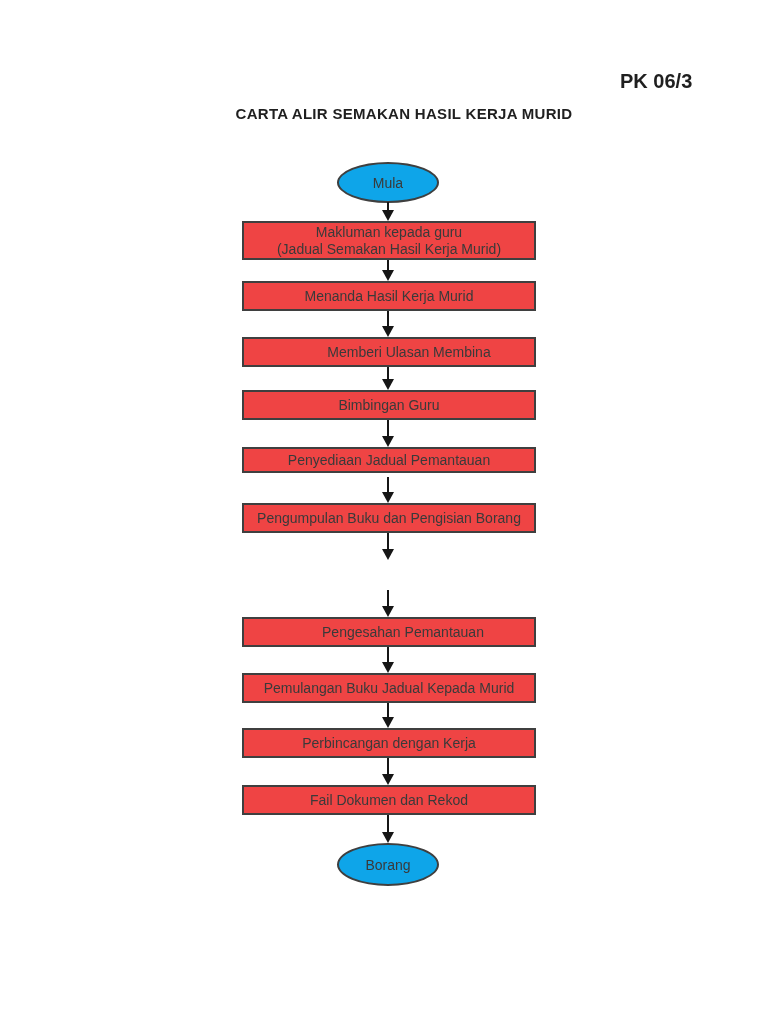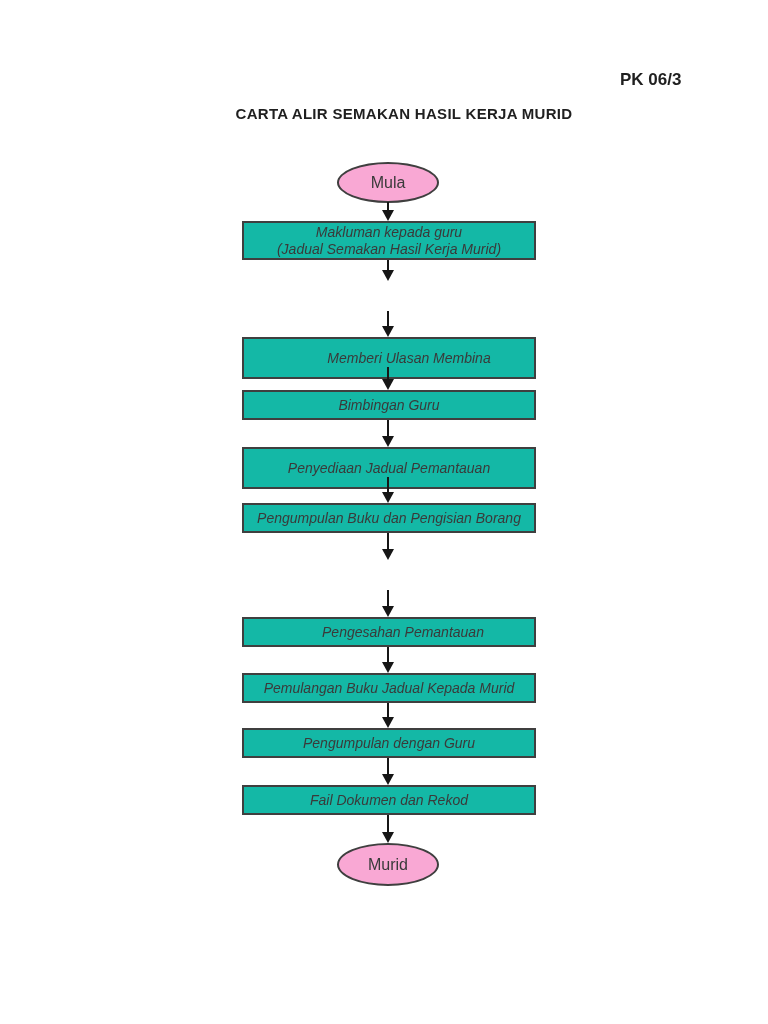--- a/index.html
+++ b/index.html
@@ -9,43 +9,43 @@
     font-family: "Liberation Sans", sans-serif;
     position: relative;
     overflow: hidden;
   }
   .page {
     position: absolute; left: 0; top: 0; width: 768px; height: 1024px;
     background: #ffffff;
   }
   .doccode {
     position: absolute; top: 70px; left: 620px;
-    font-size: 17px; font-weight: bold; color: #1f1f1f;
+    font-size: 20px; font-weight: bold; color: #1f1f1f;
     white-space: nowrap;
   }
   .title {
     position: absolute; top: 105px; left: 20px; width: 768px;
     text-align: center; font-size: 15px; font-weight: bold;
     color: #1f1f1f; letter-spacing: 0.3px; white-space: nowrap;
   }
   .term {
     position: absolute; left: 337px; width: 102px;
     border: 2px solid #3f3f3f; border-radius: 50%;
-    box-sizing: border-box; background: #f9a8d4;
+    box-sizing: border-box; background: #0ea5e9;
     display: flex; align-items: center; justify-content: center;
-    font-size: 16px; color: #3a3a3a;
+    font-size: 14px; color: #3a3a3a;
   }
   .pbox {
     position: absolute; left: 242px; width: 294px;
     border: 2px solid #3f3f3f; box-sizing: border-box;
-    background: #14b8a6;
+    background: #ef4444;
     display: flex; flex-direction: column;
     align-items: center; justify-content: center;
     font-size: 14px; line-height: 17px; color: #3a3a3a;
-    text-align: center; white-space: nowrap; font-style: italic;
+    text-align: center; white-space: nowrap;
   }
   .arrow { position: absolute; left: 381px; width: 14px; }
   .arrow .line {
     position: absolute; left: 6px; top: 0; bottom: 8px;
     width: 2px; background: #161616;
   }
   .arrow .head {
     position: absolute; left: 1px; bottom: 0;
     width: 0; height: 0;
     border-left: 6px solid transparent;
@@ -73,45 +73,48 @@
   <div class="pbox" style="top:221px; height:39px;">
     <span>Makluman kepada guru</span>
     <span>(Jadual Semakan Hasil Kerja Murid)</span>
   </div>
 
   <div class="arrow" style="top:260px; height:21px;">
     <span class="line"></span>
     <span class="head"></span>
   </div>
 
+  <div class="pbox" style="top:281px; height:30px;">
+    <span>Menanda Hasil Kerja Murid</span>
+  </div>
 
   <div class="arrow" style="top:311px; height:26px;">
     <span class="line"></span>
     <span class="head"></span>
   </div>
 
-  <div class="pbox" style="top:337px; height:42px;padding-left:40px;">
+  <div class="pbox" style="top:337px; height:30px;padding-left:40px;">
     <span>Memberi Ulasan Membina</span>
   </div>
 
   <div class="arrow" style="top:367px; height:23px;">
     <span class="line"></span>
     <span class="head"></span>
   </div>
 
   <div class="pbox" style="top:390px; height:30px;">
     <span>Bimbingan Guru</span>
   </div>
 
   <div class="arrow" style="top:420px; height:27px;">
     <span class="line"></span>
     <span class="head"></span>
   </div>
 
-  <div class="pbox" style="top:447px; height:42px;">
+  <div class="pbox" style="top:447px; height:26px;">
     <span>Penyediaan Jadual Pemantauan</span>
   </div>
 
   <div class="arrow" style="top:477px; height:26px;">
     <span class="line"></span>
     <span class="head"></span>
   </div>
 
   <div class="pbox" style="top:503px; height:30px;">
     <span>Pengumpulan Buku dan Pengisian Borang</span>
@@ -140,34 +143,34 @@
   <div class="pbox" style="top:673px; height:30px;">
     <span>Pemulangan Buku Jadual Kepada Murid</span>
   </div>
 
   <div class="arrow" style="top:703px; height:25px;">
     <span class="line"></span>
     <span class="head"></span>
   </div>
 
   <div class="pbox" style="top:728px; height:30px;">
-    <span>Pengumpulan dengan Guru</span>
+    <span>Perbincangan dengan Kerja</span>
   </div>
 
   <div class="arrow" style="top:758px; height:27px;">
     <span class="line"></span>
     <span class="head"></span>
   </div>
 
   <div class="pbox" style="top:785px; height:30px;">
     <span>Fail Dokumen dan Rekod</span>
   </div>
 
   <div class="arrow" style="top:815px; height:28px;">
     <span class="line"></span>
     <span class="head"></span>
   </div>
 
   <div class="term" style="top:843px; height:43px;">
-    <span>Murid</span>
+    <span>Borang</span>
   </div>
 
 </div>
 
 </body></html>

